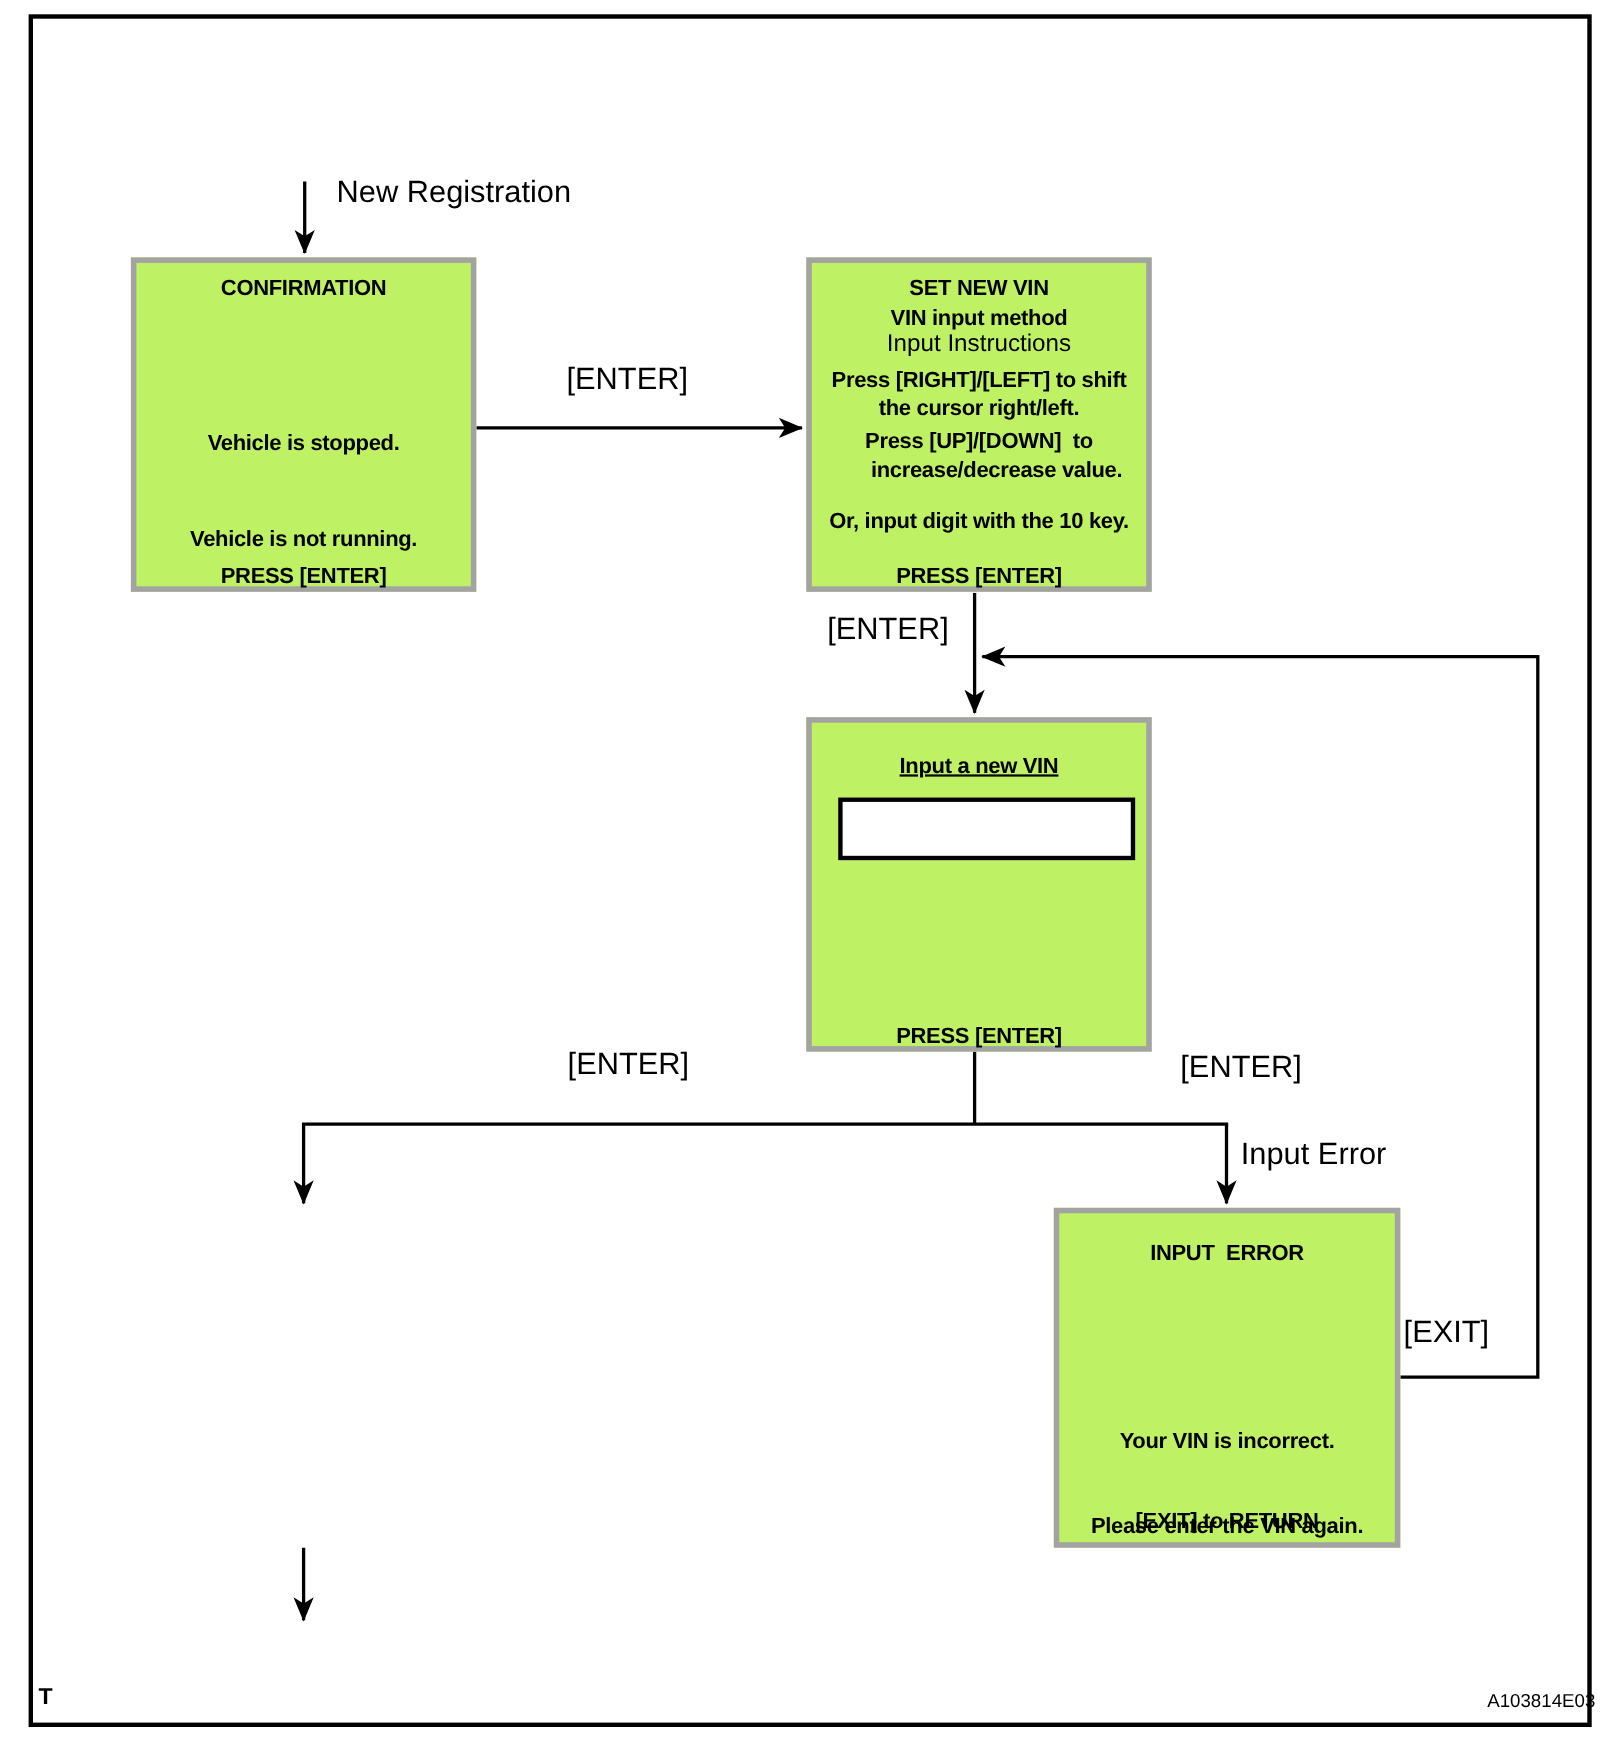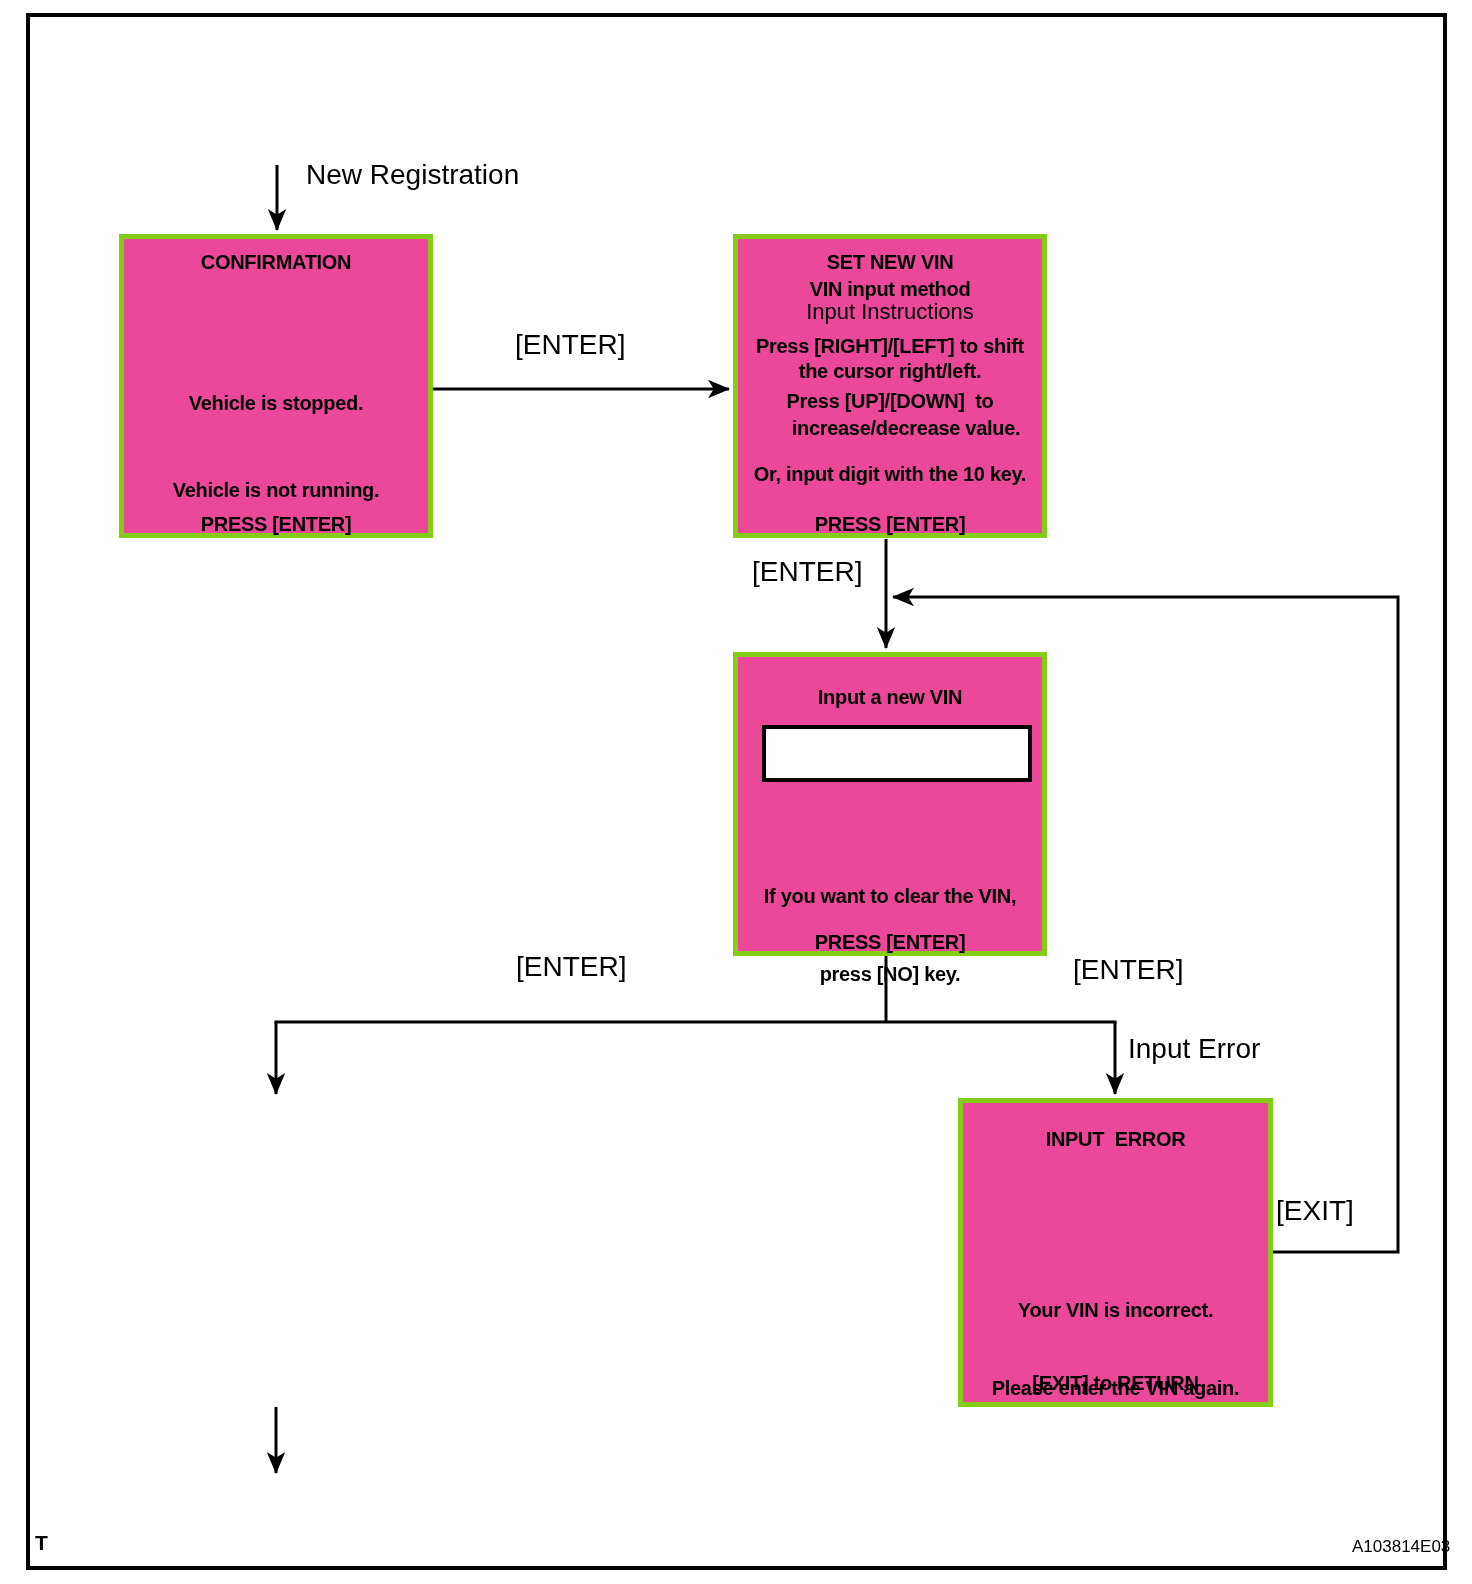--- a/index.html
+++ b/index.html
@@ -10,21 +10,21 @@
     font-family:"Liberation Sans",sans-serif;
     color:#000;
     overflow:hidden;
   }
   .frame{
     position:absolute;left:26px;top:13px;width:1421px;height:1557px;
     border:4px solid #000;box-sizing:border-box;
   }
   .connectors{position:absolute;left:0;top:0;width:1472px;height:1584px;}
   .fc-box{
-    position:absolute;background:#ec4899;border:5px solid #84cc16;box-sizing:border-box;
+    position:absolute;background:#bef264;border:5px solid #a3a3a3;box-sizing:border-box;
   }
   .bline{
     position:absolute;left:0;width:100%;text-align:center;
     font-weight:bold;font-size:20px;letter-spacing:-0.3px;
     white-space:pre;line-height:1.2;
   }
   .bline2{line-height:29px;}
   .heading-reg{
     position:absolute;left:0;width:100%;text-align:center;
     font-weight:normal;font-size:22px;white-space:pre;
@@ -98,26 +98,22 @@
     <div class="heading-reg" style="top:60px;">Input Instructions</div>
     <div class="bline" style="top:95px;">Press [RIGHT]/[LEFT] to shift</div>
     <div class="bline" style="top:120px;">the cursor right/left.</div>
     <div class="bline" style="top:150px;">Press [UP]/[DOWN]  to</div>
     <div class="bline" style="top:177px;margin-left:16px;">increase/decrease value.</div>
     <div class="bline" style="top:223px;">Or, input digit with the 10 key.</div>
     <div class="bline" style="top:273px;">PRESS [ENTER]</div>
   </div>
 
   <div class="fc-box" style="left:733px;top:652px;width:314px;height:304px;">
-    <div class="bline" style="top:28px;">Input a new VIN</div>
+    <div class="bline" style="top:28px;text-decoration:underline;">Input a new VIN</div>
     <div class="vin-field" style="left:24px;top:68px;width:270px;height:57px;"></div>
-    <div class="bline" style="top:174px;line-height:26px;">
-      <div>If you want to clear the VIN,</div>
-      <div>press [NO] key.</div>
-    </div>
     <div class="bline" style="top:273px;">PRESS [ENTER]</div>
   </div>
 
 
   <div class="fc-box" style="left:958px;top:1098px;width:315px;height:309px;">
     <div class="bline" style="top:24px;">INPUT  ERROR</div>
     <div class="bline" style="top:142px;line-height:26px;">
       <div>Your VIN is incorrect.</div>
       <div>Please enter the VIN again.</div>
     </div>

